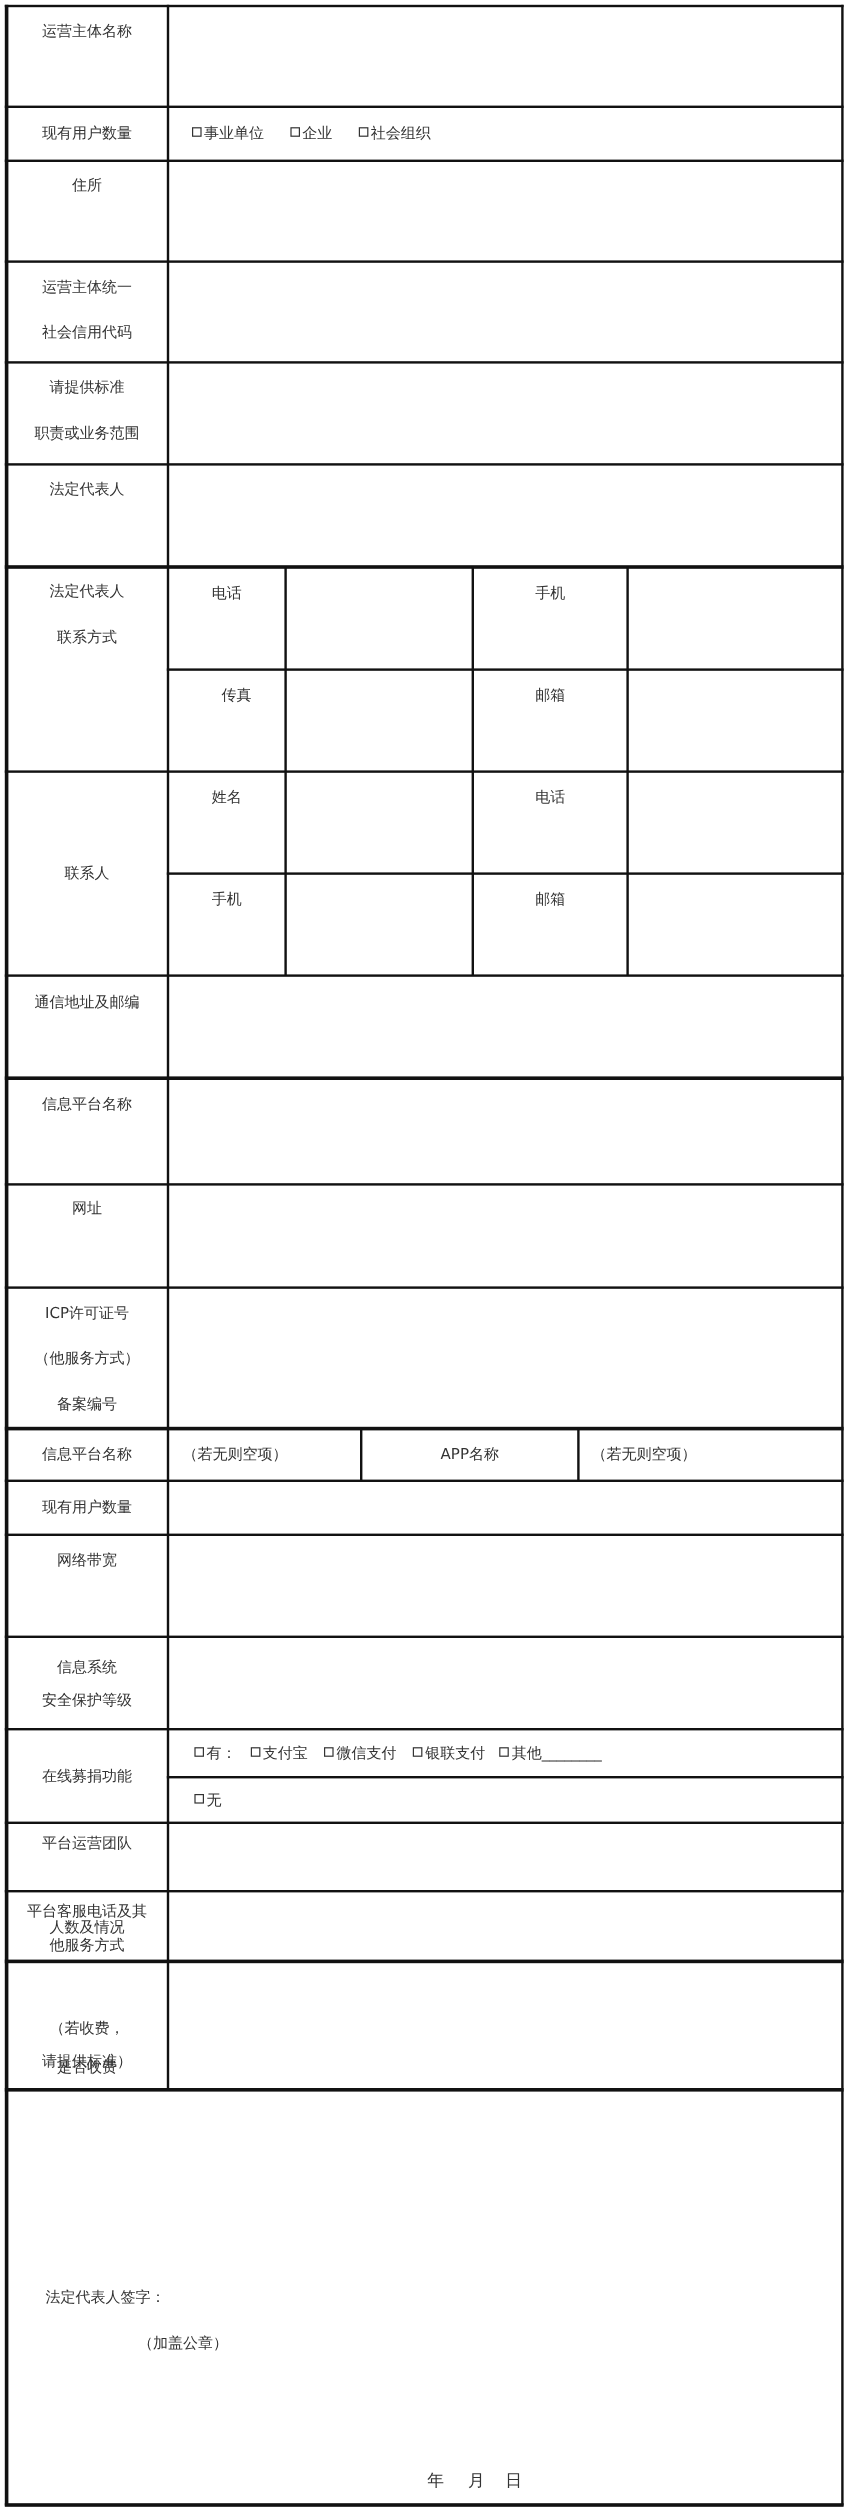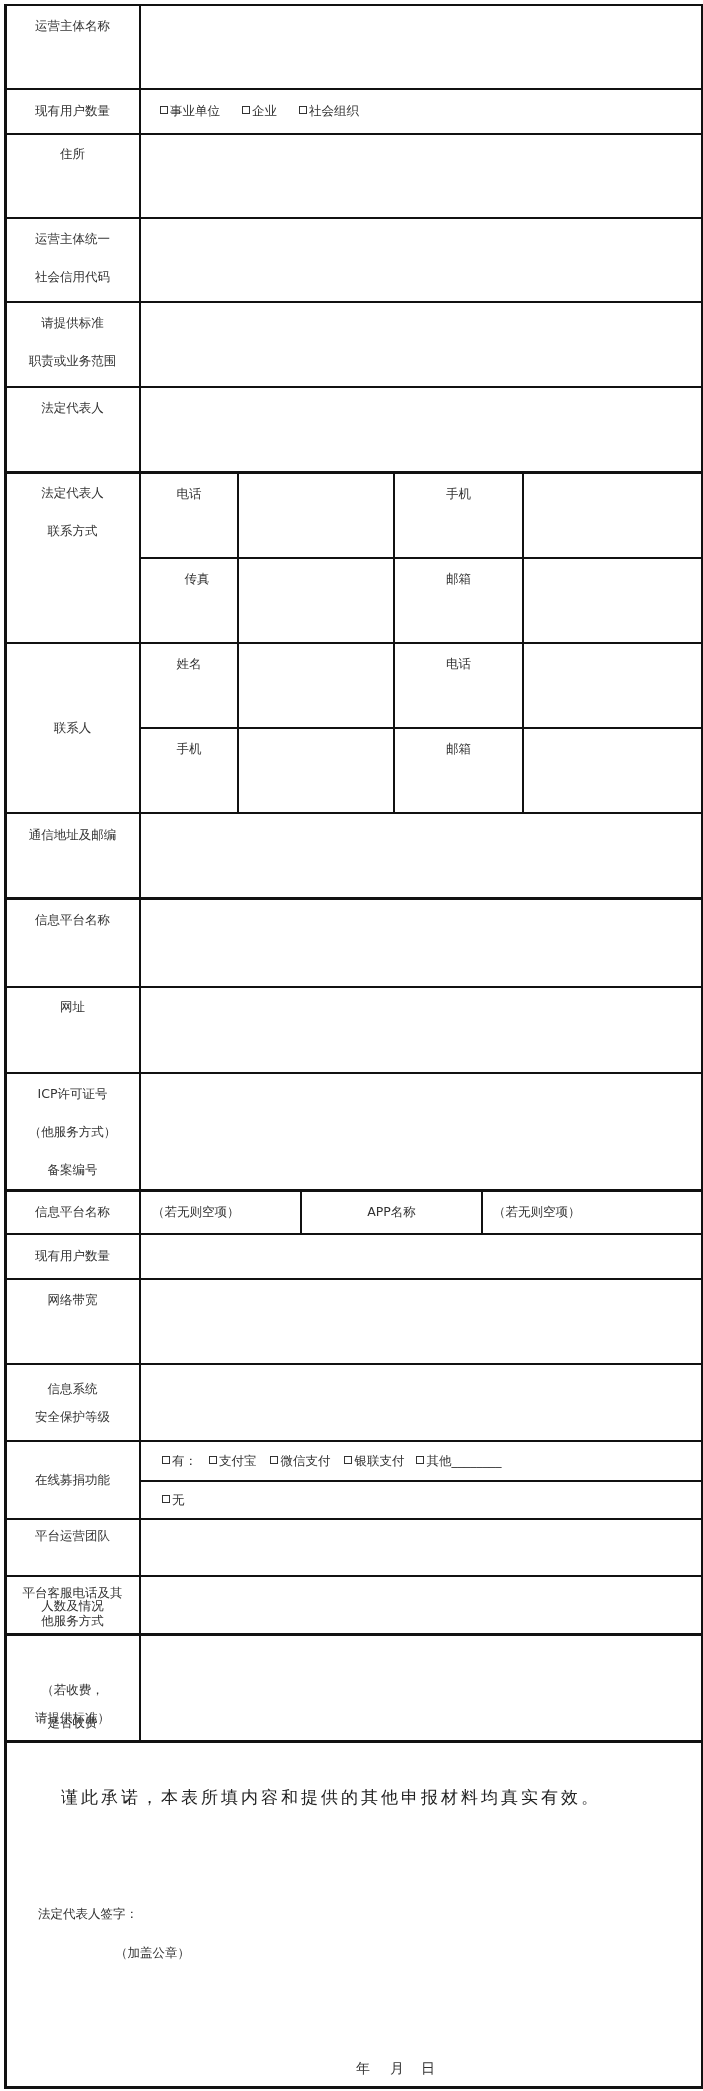--- a/index.html
+++ b/index.html
@@ -156,20 +156,19 @@
 
   <div class="t c" style="left:6px;width:133px;top:1585px;">平台客服电话及其</div>
   <div class="t c" style="left:6px;width:133px;top:1613px;">他服务方式</div>
   <div class="cell" style="left:141px;top:1577px;width:560px;height:56px;"></div>
 
   <div class="t c" style="left:6px;width:133px;top:1715px;">是否收费</div>
   <div class="t c" style="left:6px;width:133px;top:1682px;">（若收费，</div>
   <div class="t c" style="left:6px;width:133px;top:1710px;">请提供标准）</div>
   <div class="cell" style="left:141px;top:1636px;width:560px;height:104px;"></div>
 
-  <div class="decl">谨此承诺，本表所填内容和提供的其他申报材料均真实有效。</div>
   <div class="t" style="left:38px;top:1906px;">法定代表人签字：</div>
   <div class="cell" style="left:150px;top:1898px;width:300px;height:28px;"></div>
   <div class="t" style="left:115px;top:1945px;">（加盖公章）</div>
   <div class="t" style="left:356px;top:2060px;font-size:14px;">年</div>
   <div class="t" style="left:390px;top:2060px;font-size:14px;">月</div>
   <div class="t" style="left:421px;top:2060px;font-size:14px;">日</div>
 </div>
 
 </body></html>

